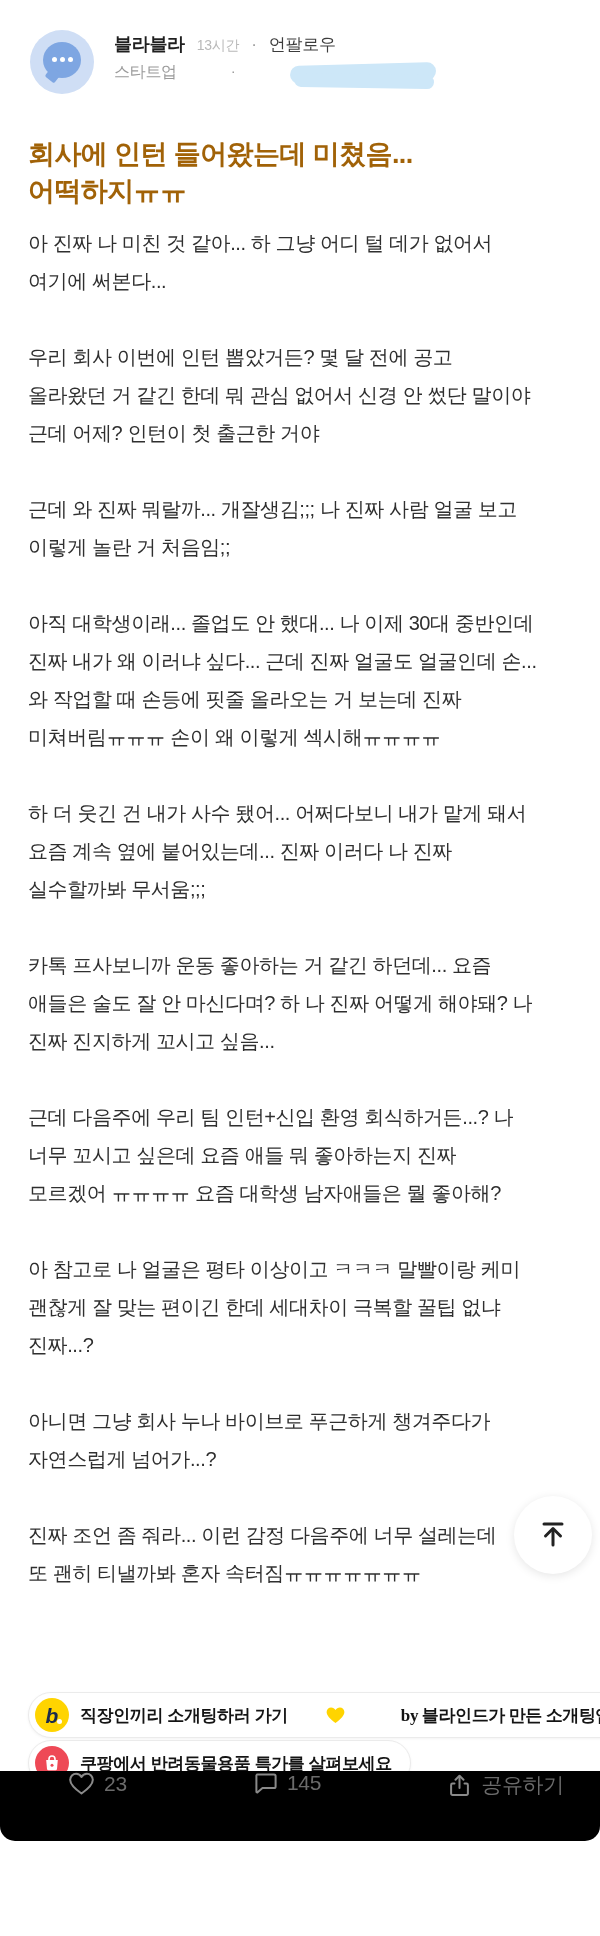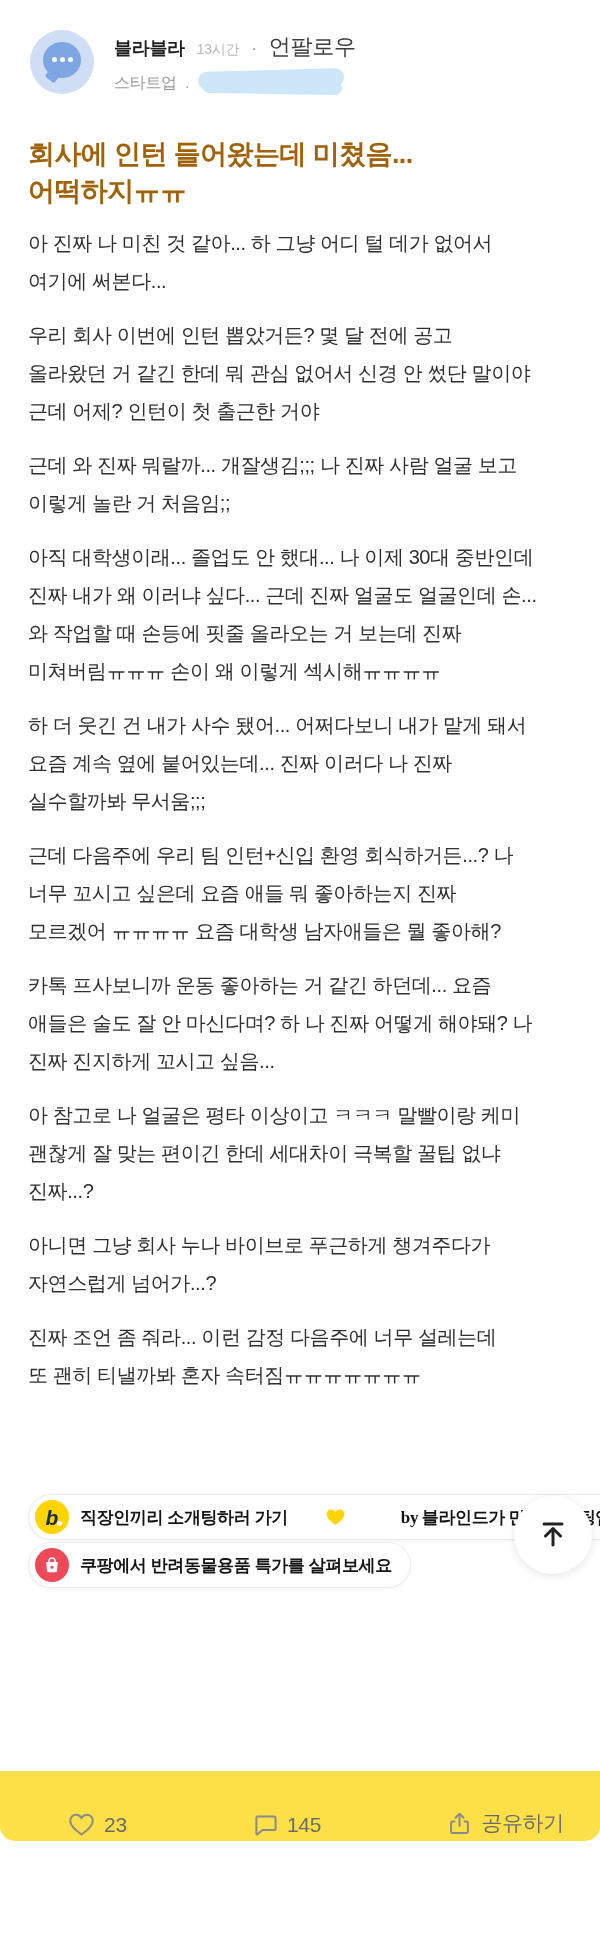--- a/index.html
+++ b/index.html
@@ -53,25 +53,25 @@
   .avatar-dots span {
     width: 5px; height: 5px; border-radius: 50%;
     background: #ffffff;
   }
   .header-text { margin-left: 20px; padding-top: 2px; }
   .header-row1 { display: flex; align-items: baseline; }
   .username { font-size: 18px; font-weight: 700; color: #1f1f1f; letter-spacing: -0.3px; }
   .timestamp { font-size: 14px; color: #b9b9b9; margin-left: 12px; letter-spacing: -0.3px; }
   .header-dot { font-size: 17px; color: #9a9a9a; margin: 0 12px; }
   .unfollow-btn {
-    font-size: 22px; color: #3c3c3c; letter-spacing: -0.3px;
+    font-size: 17px; color: #3c3c3c; letter-spacing: -0.3px;
     background: none; border: none; cursor: pointer;
     font-family: inherit; padding: 0;
   }
-  .header-row2 { display: flex; align-items: flex-end; margin-top: 6px; }
+  .header-row2 { display: flex; align-items: flex-start; margin-top: 6px; gap: 46px; }
   .category { font-size: 16px; color: #9a9a9a; letter-spacing: -0.3px; }
   .meta-dot { font-size: 15px; color: #9a9a9a; margin: 0 8px; }
   .redaction {
     position: relative;
     width: 148px; height: 24px; margin-top: 2px;
   }
   .redaction i {
     position: absolute; display: block;
     background: #cde7f8; border-radius: 12px;
   }
@@ -88,21 +88,21 @@
     white-space: pre-line;
   }
   .post-body { padding: 14px 28px 0 28px; }
   .para {
     font-size: 20px;
     line-height: 38px;
     color: #2f2f2f;
     letter-spacing: -0.4px;
     white-space: pre-line;
   }
-  .para + .para { margin-top: 16px; }
+  .para + .para { margin-top: 38px; }
 
   
   .scroll-top-btn {
     position: absolute;
     left: 514px; top: 1496px;
     width: 78px; height: 78px;
     border-radius: 50%;
     background: #ffffff;
     border: none; cursor: pointer;
     box-shadow: 0 2px 10px rgba(0,0,0,0.10);
@@ -150,24 +150,24 @@
   }
   .heart-glyph { margin: 0 2px 0 2px; display: inline-flex; }
   .ad-label .after { margin-left: 18px; font-family: Liberation Serif, serif; }
 
   
   .action-bar {
     position: absolute;
     left: 0; right: 0; bottom: 0;
     height: 70px;
     display: flex;
-    align-items: flex-end;
+    align-items: flex-start;
     justify-content: space-between;
     padding: 0 36px 4px 68px;
-    background: #fde047;
+    background: #000000;
   }
   .action-btn {
     display: inline-flex; align-items: center; gap: 9px;
     background: none; border: none; cursor: pointer;
     font-family: inherit;
     font-size: 21px; color: #6b6b6b; letter-spacing: -0.3px;
   }
   .action-btn svg { display: block; }
 </style>
 </head>
@@ -214,26 +214,26 @@
 근데 어제? 인턴이 첫 출근한 거야</p>
     <p class="para">근데 와 진짜 뭐랄까... 개잘생김;;; 나 진짜 사람 얼굴 보고
 이렇게 놀란 거 처음임;;</p>
     <p class="para">아직 대학생이래... 졸업도 안 했대... 나 이제 30대 중반인데
 진짜 내가 왜 이러냐 싶다... 근데 진짜 얼굴도 얼굴인데 손...
 와 작업할 때 손등에 핏줄 올라오는 거 보는데 진짜
 미쳐버림ㅠㅠㅠ 손이 왜 이렇게 섹시해ㅠㅠㅠㅠ</p>
     <p class="para">하 더 웃긴 건 내가 사수 됐어... 어쩌다보니 내가 맡게 돼서
 요즘 계속 옆에 붙어있는데... 진짜 이러다 나 진짜
 실수할까봐 무서움;;;</p>
+    <p class="para">카톡 프사보니까 운동 좋아하는 거 같긴 하던데... 요즘
+애들은 술도 잘 안 마신다며? 하 나 진짜 어떻게 해야돼? 나
+진짜 진지하게 꼬시고 싶음...</p>
     <p class="para">근데 다음주에 우리 팀 인턴+신입 환영 회식하거든...? 나
 너무 꼬시고 싶은데 요즘 애들 뭐 좋아하는지 진짜
 모르겠어 ㅠㅠㅠㅠ 요즘 대학생 남자애들은 뭘 좋아해?</p>
-    <p class="para">카톡 프사보니까 운동 좋아하는 거 같긴 하던데... 요즘
-애들은 술도 잘 안 마신다며? 하 나 진짜 어떻게 해야돼? 나
-진짜 진지하게 꼬시고 싶음...</p>
     <p class="para">아 참고로 나 얼굴은 평타 이상이고 ㅋㅋㅋ 말빨이랑 케미
 괜찮게 잘 맞는 편이긴 한데 세대차이 극복할 꿀팁 없냐
 진짜...?</p>
     <p class="para">아니면 그냥 회사 누나 바이브로 푸근하게 챙겨주다가
 자연스럽게 넘어가...?</p>
     <p class="para">진짜 조언 좀 줘라... 이런 감정 다음주에 너무 설레는데
 또 괜히 티낼까봐 혼자 속터짐ㅠㅠㅠㅠㅠㅠㅠ</p>
   </div>
 
   <button class="scroll-top-btn">

